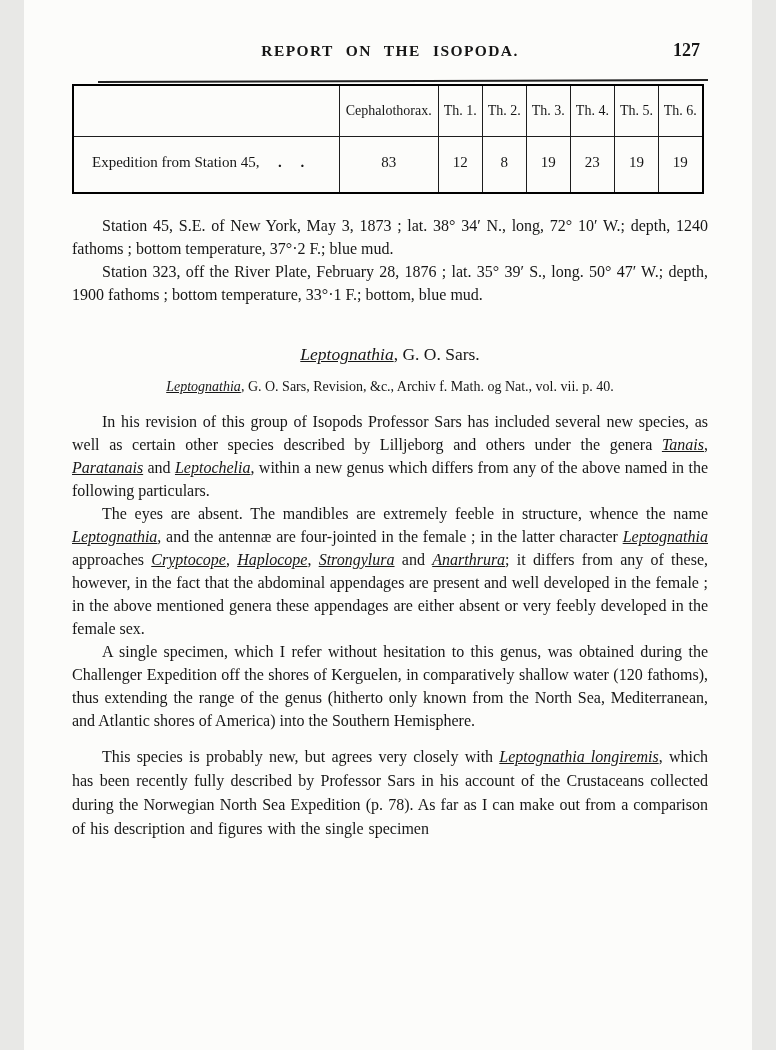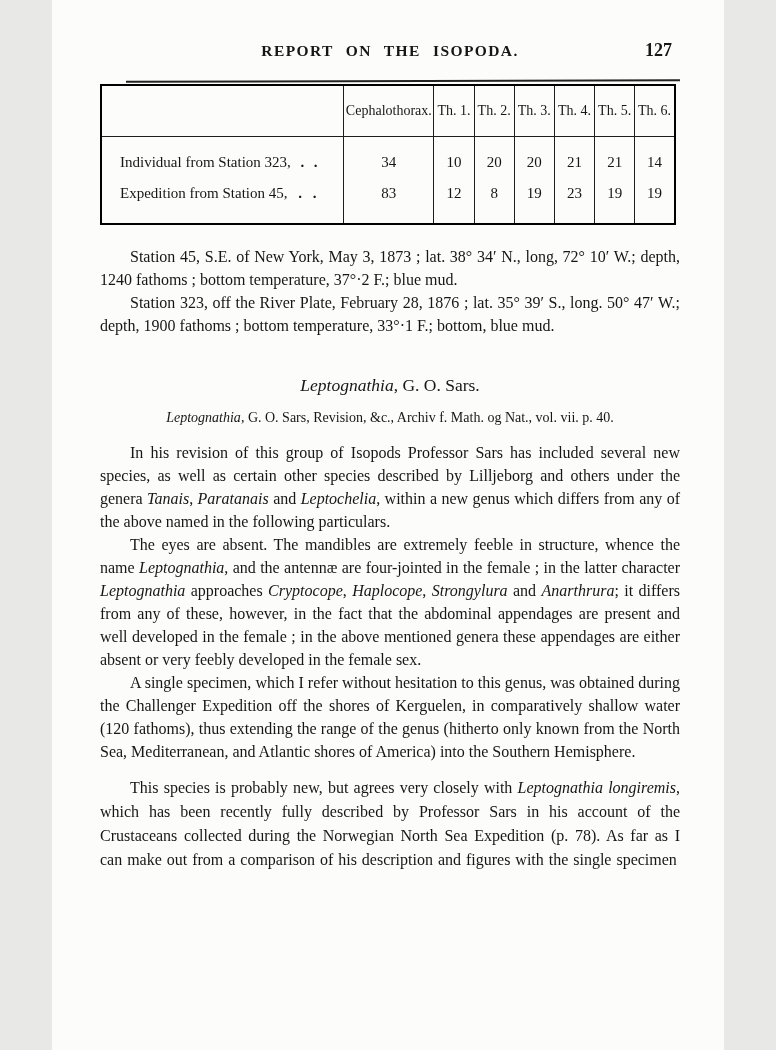--- a/index.html
+++ b/index.html
@@ -2,21 +2,21 @@
 <html><head>
 <meta charset="utf-8">
 <style>
   html, body {
     margin: 0;
     padding: 0;
     background: #e8e8e6;
   }
   .page {
     position: relative;
-    width: 672px;
+    width: 728px;
     height: 1050px;
     margin: 0 auto;
     background: #fcfcfa;
     color: #161616;
     font-family: "Liberation Serif", "DejaVu Serif", serif;
     box-sizing: border-box;
     padding: 42px 44px 0 48px;
     overflow: hidden;
   }
 
@@ -43,21 +43,21 @@
 
   
   p {
     margin: 0;
     font-size: 16px;
     line-height: 23px;
     text-align: justify;
     text-indent: 30px;
   }
   .intro { margin-top: 24px; }
-  .it { font-style: italic; }
+  .it { font-style: italic; text-decoration: underline; }
 
   
   .table-block { margin-top: 16px; }
   .table-top-rule {
     height: 2px;
     background: #222;
     margin: 0 0 2px 26px;
     transform: skewY(-0.18deg);
   }
   table.props {
@@ -162,38 +162,20 @@
           <th>Cephalothorax.</th>
           <th>Th. 1.</th>
           <th>Th. 2.</th>
           <th>Th. 3.</th>
           <th>Th. 4.</th>
           <th>Th. 5.</th>
           <th>Th. 6.</th>
         </tr>
       </thead>
       <tbody>
-        <tr>
-          <td class="lbl">
-            <div class="lblflex">
-              <span class="label-text">Individual from Station 323,</span>
-              <span class="dots">
-                <span class="dot">.</span>
-                <span class="dot">.</span>
-              </span>
-            </div>
-          </td>
-          <td>34</td>
-          <td>10</td>
-          <td>20</td>
-          <td>20</td>
-          <td>21</td>
-          <td>21</td>
-          <td>14</td>
-        </tr>
         <tr>
           <td class="lbl">
             <div class="lblflex">
               <span class="label-text">Expedition from Station 45,</span>
               <span class="dots">
                 <span class="dot">.</span>
                 <span class="dot">.</span>
               </span>
             </div>
           </td>

